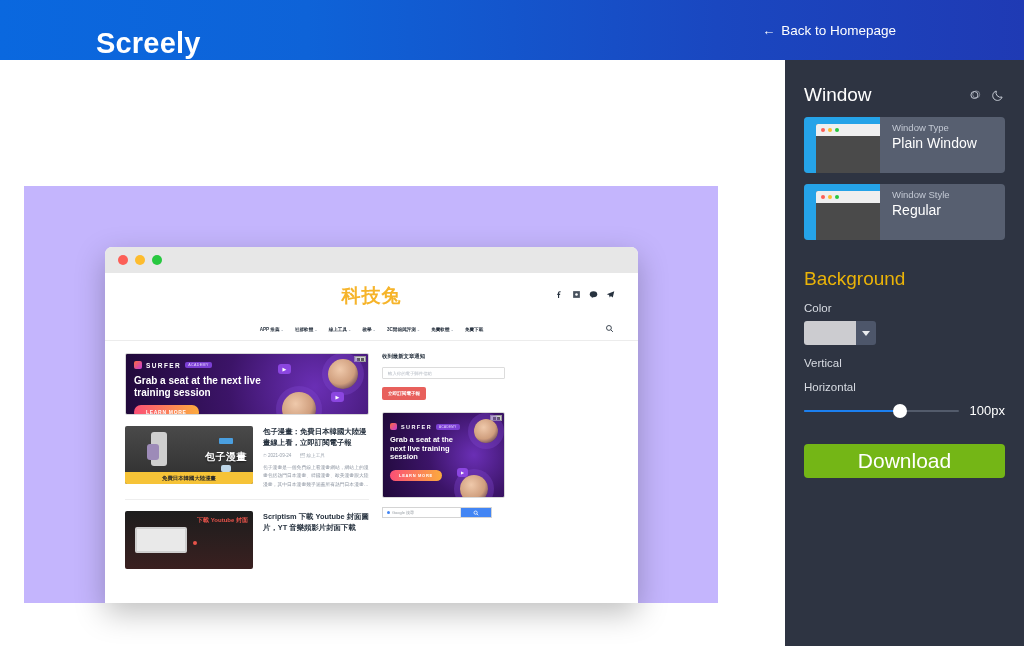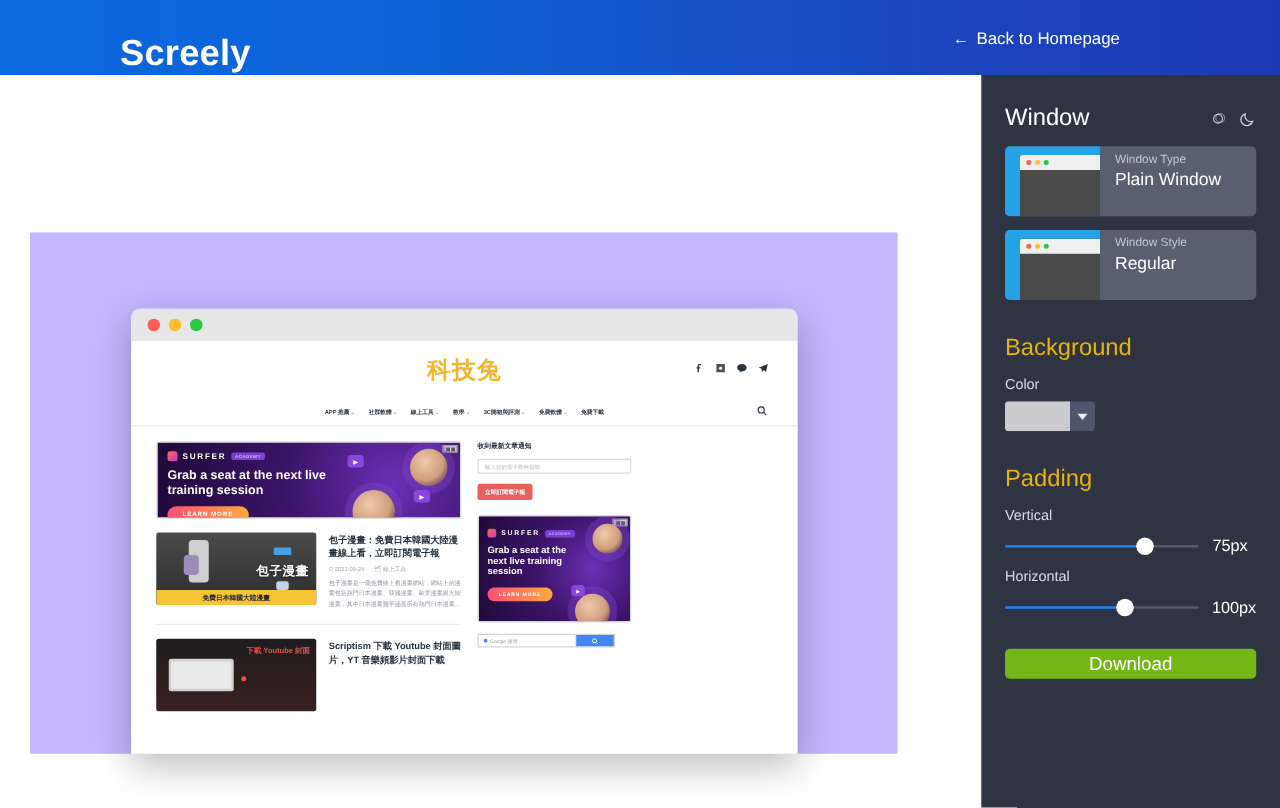--- a/index.html
+++ b/index.html
@@ -248,22 +248,22 @@
   .slider-fill {
     position: absolute; left: 0; top: 6px; height: 2px; background: #1b7ff0; border-radius: 2px;
   }
   .slider-thumb {
     position: absolute; top: 0; width: 14px; height: 14px; border-radius: 50%;
     background: #ffffff; transform: translateX(-7px);
   }
   .slider-val { color: #ffffff; font-size: 13px; white-space: nowrap; }
 
   .download-btn {
-    margin-top: 26px; width: 201px; height: 24px; background: #74b616; border: none;
-    border-radius: 4px; color: #ffffff; font-size: 15px; cursor: pointer;
+    margin-top: 26px; width: 201px; height: 34px; background: #74b616; border: none;
+    border-radius: 4px; color: #ffffff; font-size: 21px; cursor: pointer;
     font-family: "Liberation Sans", sans-serif;
   }
 </style>
 </head>
 <body>
 
 <div class="app-header">
   <div class="brand">Screely</div>
   <a class="back-link">
     <span class="back-arrow">←</span>
@@ -465,31 +465,22 @@
 
   <div class="section-title">Background</div>
   <div class="field-label">Color</div>
   <div class="color-swatch">
     <div class="color-chip" style="background: rgb(204, 204, 208);"></div>
     <div class="color-caret">
         <span class="caret-tri"></span>
       </div>
   </div>
 
-  <div class="section-title">Padding</div>
 
   <div class="field-label">Vertical</div>
-  <div class="slider-row">
-    <div class="slider">
-      <div class="slider-track"></div>
-      <div class="slider-fill" id="fill-v" style="width: 72%;"></div>
-      <div class="slider-thumb" id="thumb-v" style="left: 72%;"></div>
-    </div>
-    <div class="slider-val">75px</div>
-  </div>
 
   <div class="field-label">Horizontal</div>
   <div class="slider-row">
     <div class="slider">
       <div class="slider-track"></div>
       <div class="slider-fill" id="fill-h" style="width: 62%;"></div>
       <div class="slider-thumb" id="thumb-h" style="left: 62%;"></div>
     </div>
     <div class="slider-val">100px</div>
   </div>

